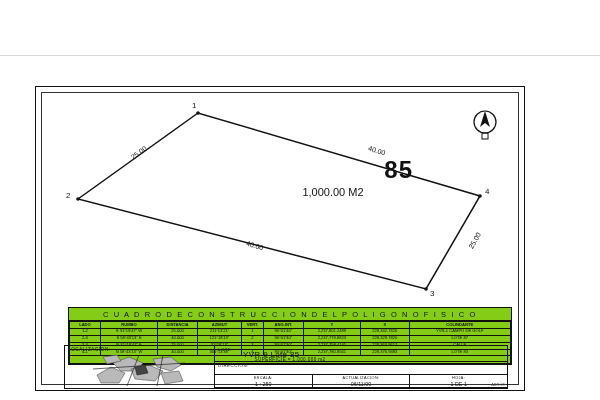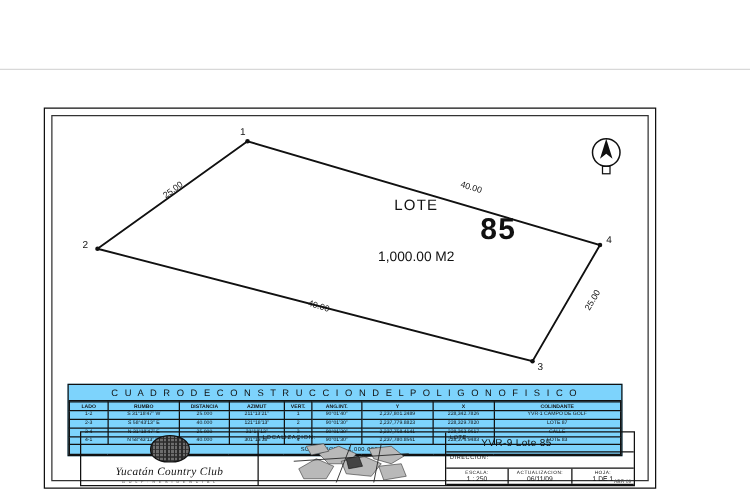--- a/index.html
+++ b/index.html
@@ -95,26 +95,26 @@
   .dim {
     position: absolute;
     font-size: 7px;
     color: #111;
     white-space: nowrap;
   }
 
   
   .cuadro {
     position: absolute;
-    left: 12px;
+    left: 26px;
     top: 214px;
     width: 444px;
     border: 0.8px solid #111;
     box-sizing: border-box;
-    background: #7dd3fc;
+    background: #84cc16;
   }
   .cuadro-title {
     text-align: center;
     font-size: 7.5px;
     letter-spacing: 1.6px;
     padding: 2px 0 1px;
     border-bottom: 0.8px solid #111;
     color: #111;
   }
   table.ctbl {
@@ -283,21 +283,20 @@
           <circle cx="378" cy="190" r="1.8" fill="#111"></circle>
         </svg>
 
         <svg class="north" viewBox="0 0 34 34">
           <circle cx="17" cy="15" r="11" fill="none" stroke="#111" stroke-width="1.2"></circle>
           <polygon points="17,4 22,20 17,16 12,20" fill="#111"></polygon>
           <rect x="14" y="26" width="6" height="6" fill="none" stroke="#111" stroke-width="1"></rect>
         </svg>
 
         <div class="lot-label">
-          <div class="lot-word">LOTE</div>
           <div class="lot-num">85</div>
           <div class="lot-area">1,000.00 M2</div>
         </div>
 
         <div class="vtx" style="left:144px; top:2px;">1</div>
         <div class="vtx" style="left:18px;  top:92px;">2</div>
         <div class="vtx" style="left:382px; top:190px;">3</div>
         <div class="vtx" style="left:437px; top:88px;">4</div>
 
         <div class="dim" style="left:82px;  top:50px;  transform:rotate(-36deg);">25.00</div>
@@ -380,25 +379,20 @@
             </tr>
             <tr class="sup-row">
               <td colspan="9">SUPERFICIE  =  1,000.000  m2</td>
             </tr>
           </tbody>
         </table>
       </div>
 
       <div class="bottom">
 
-        <div class="bb bb-logo">
-          <div class="logo-mark"></div>
-          <div class="logo-name">Yucatán Country Club</div>
-          <div class="logo-sub">G O L F   ·   R E S I D E N C I A L</div>
-        </div>
 
         <div class="bb bb-loc">
           <div class="cap">LOCALIZACION:</div>
           <svg class="mini-map" viewBox="0 0 96 34">
             <g stroke="#3a3a3a" stroke-width="0.5" fill="#b9b9b9">
               <polygon points="6,22 20,14 34,20 28,30 10,30"></polygon>
               <polygon points="22,10 38,4 52,10 46,18 30,18"></polygon>
               <polygon points="40,16 58,12 72,18 64,28 44,26"></polygon>
               <polygon points="62,6 80,4 90,12 80,18 66,14"></polygon>
               <polygon points="70,20 88,18 92,28 74,31"></polygon>

